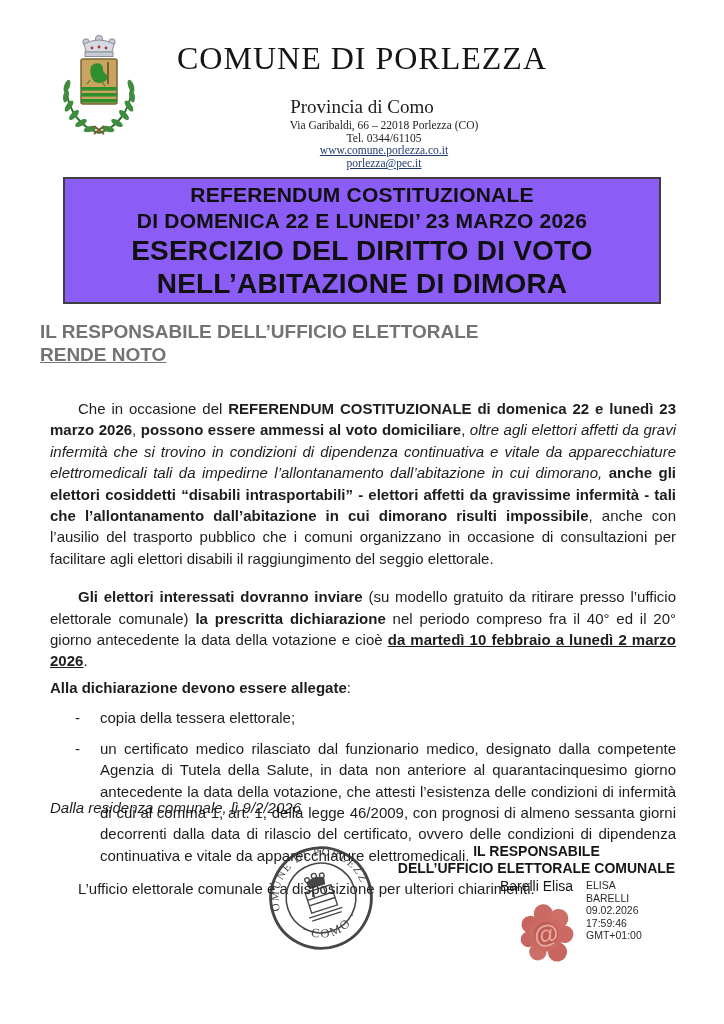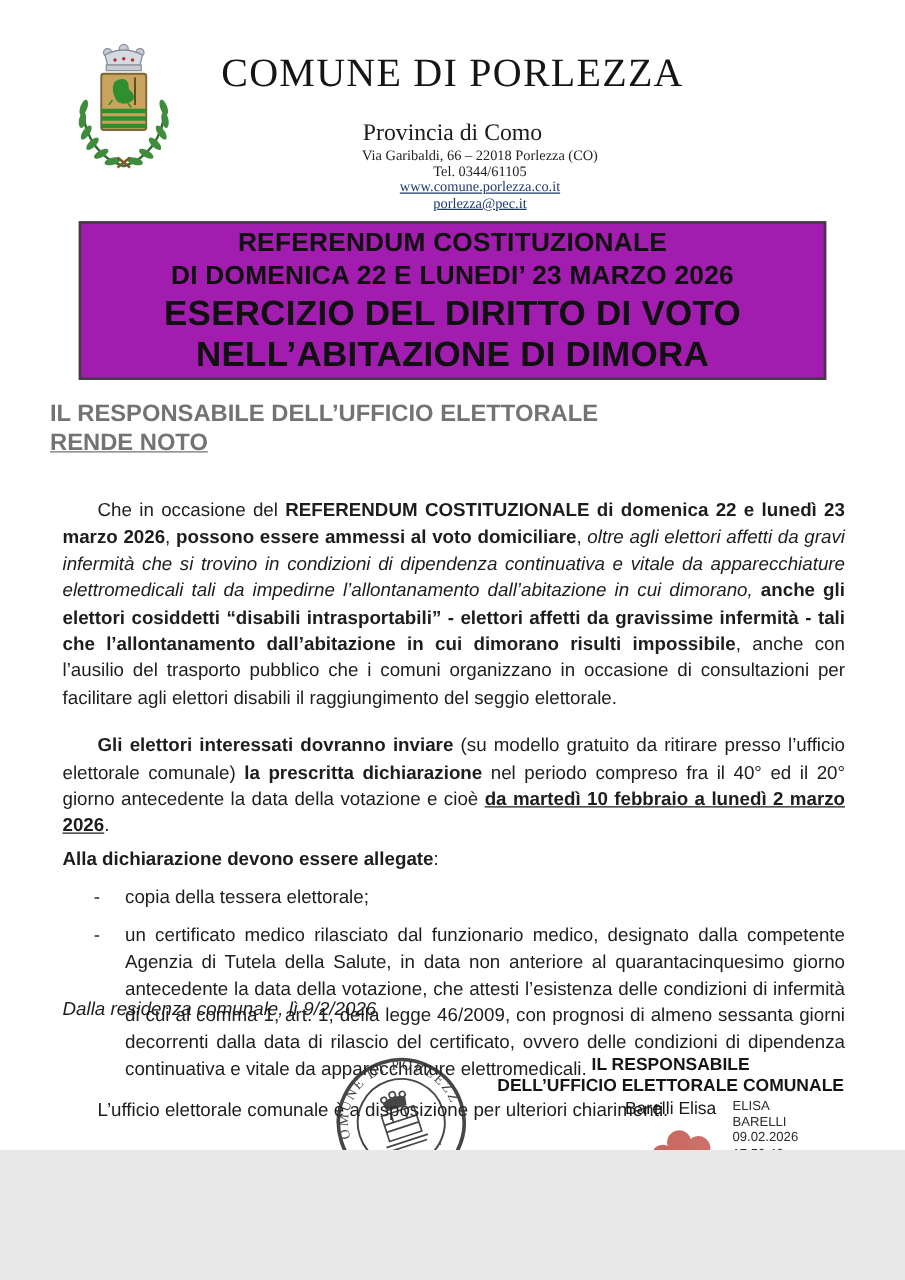--- a/index.html
+++ b/index.html
@@ -1,18 +1,18 @@
 <!DOCTYPE html>
 <html><head>
 <meta charset="utf-8">
 <style>
   * { margin:0; padding:0; box-sizing:border-box; }
   html,body { background:#e8e8e8; }
   .page {
-    position:relative; width:724px; height:920px; margin:0 auto;
+    position:relative; width:724px; height:1024px; margin:0 auto;
     background:#ffffff; overflow:hidden; color:#1d1d1d;
     font-family:"Liberation Sans", sans-serif;
   }
   
   .coa { position:absolute; left:54px; top:30px; width:90px; height:108px; }
   .hdr-title {
     position:absolute; left:0; top:40px; width:100%; text-align:center;
     font-family:"Liberation Serif", serif; font-size:32px; letter-spacing:1px; color:#151515;
   }
   .hdr-sub {
@@ -22,21 +22,21 @@
   .hdr-line { position:absolute; left:0; width:100%; text-align:center;
     font-family:"Liberation Serif", serif; font-size:11.5px; color:#222;padding-left:44px; }
   .hdr-addr  { top:119px; }
   .hdr-tel   { top:132px; }
   .hdr-web   { top:144px; }
   .hdr-mail  { top:157px; }
   .hdr-link { color:#1f3a6e; text-decoration:underline; cursor:pointer; }
   
   .notice-box {
     position:absolute; left:63px; top:177px; width:598px; height:127px;
-    background:#a21caf; border:2px solid #3f3f3f;
+    background:#8b5cf6; border:2px solid #3f3f3f;
     display:flex; flex-direction:column; align-items:center; justify-content:center;
     text-align:center; color:#101010;
   }
   .nb-sm { font-size:21px; font-weight:700; line-height:26px; letter-spacing:.2px; }
   .nb-lg { font-size:28px; font-weight:700; line-height:33px; letter-spacing:.2px; }
   
   .sec-heading {
     position:absolute; left:0; top:320px; width:100%; text-align:left;
     font-size:19px; font-weight:700; line-height:23px; color:#737373;margin-left:40px;
   }

